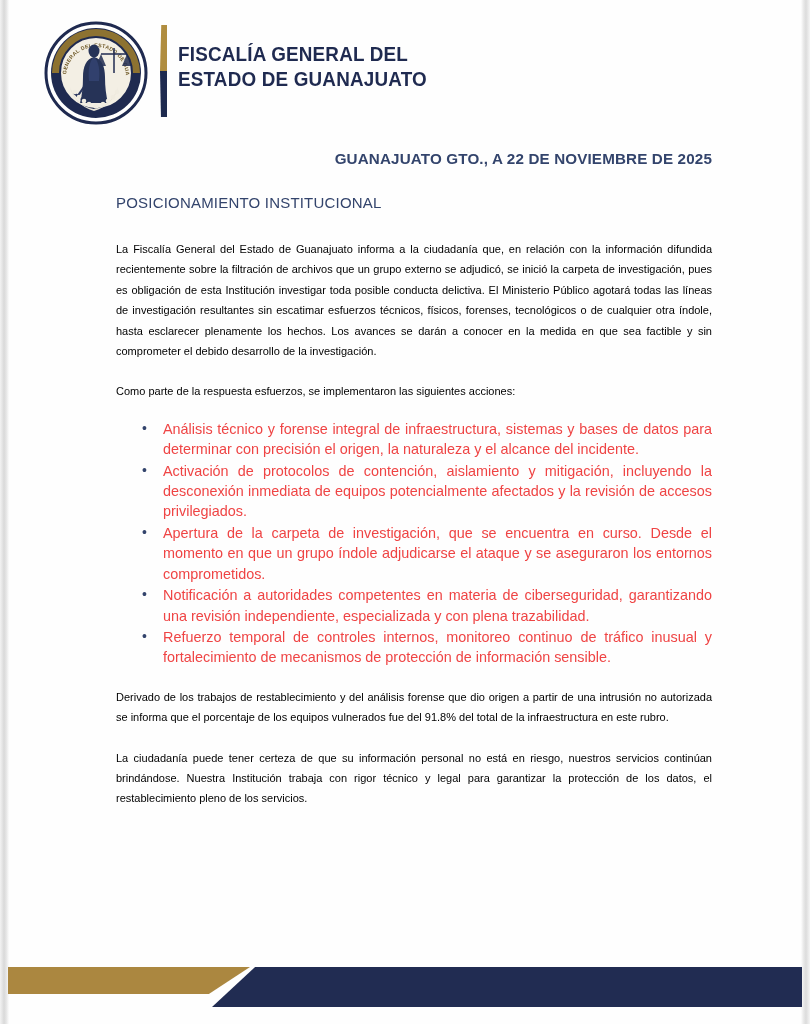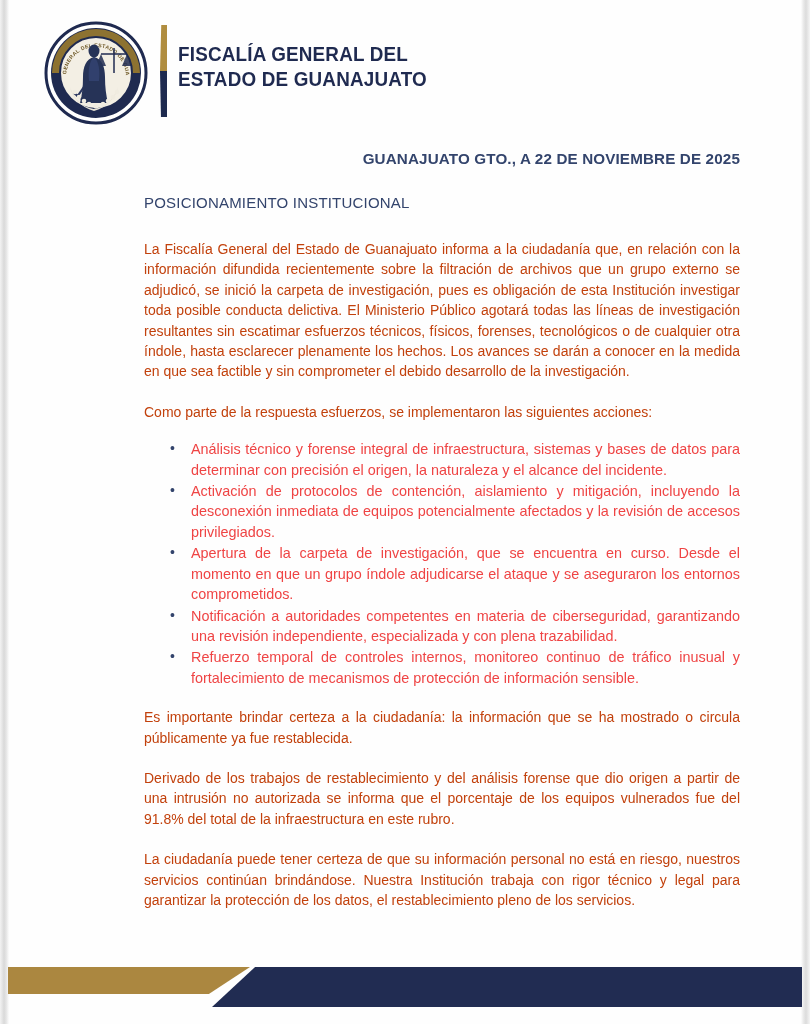--- a/index.html
+++ b/index.html
@@ -92,45 +92,44 @@
   }
   .wordmark .l2 { display: block; }
 
   
   .content {
     position: absolute;
     left: 116px;
     top: 150px;
     width: 596px;
     color: #33446c;
-    margin-left: 28px;
   }
   .dateline {
     text-align: right;
     font-size: 15.2px;
     font-weight: 600;
     letter-spacing: 0.15px;
     color: #33446c;
     margin: 0 0 27px 0;
     white-space: nowrap;
   }
   .doc-title {
     font-size: 15px;
     font-weight: 400;
     letter-spacing: 0.2px;
     margin: 0 0 28px 0;
     color: #33446c;
   }
   p.body {
-    font-size: 14px;
+    font-size: 11px;
     line-height: 20.4px;
     text-align: justify;
     text-justify: inter-word;
     margin: 0 0 20px 0;
-    color: #c2410c;
+    color: #000000;
     hyphens: none;
   }
   p.body.tight { margin-bottom: 17px; }
 
   ul.actions {
     list-style: none;
     margin: 0 0 19px 0;
     padding: 0 0 0 47px;
   }
   ul.actions li {
@@ -264,21 +263,20 @@
     <p class="body tight">Como parte de la respuesta esfuerzos, se implementaron las siguientes acciones:</p>
 
     <ul class="actions">
       <li>Análisis técnico y forense integral de infraestructura, sistemas y bases de datos para determinar con precisión el origen, la naturaleza y el alcance del incidente.</li>
       <li>Activación de protocolos de contención, aislamiento y mitigación, incluyendo la desconexión inmediata de equipos potencialmente afectados y la revisión de accesos privilegiados.</li>
       <li>Apertura de la carpeta de investigación, que se encuentra en curso. Desde el momento en que un grupo índole adjudicarse el ataque y se aseguraron los entornos comprometidos.</li>
       <li>Notificación a autoridades competentes en materia de ciberseguridad, garantizando una revisión independiente, especializada y con plena trazabilidad.</li>
       <li>Refuerzo temporal de controles internos, monitoreo continuo de tráfico inusual y fortalecimiento de mecanismos de protección de información sensible.</li>
     </ul>
 
-    <p class="body">Es importante brindar certeza a la ciudadanía: la información que se ha mostrado o circula públicamente ya fue restablecida.</p>
 
     <p class="body">Derivado de los trabajos de restablecimiento y del análisis forense que dio origen a partir de una intrusión no autorizada se informa que el porcentaje de los equipos vulnerados fue del 91.8% del total de la infraestructura en este rubro.</p>
 
     <p class="body">La ciudadanía puede tener certeza de que su información personal no está en riesgo, nuestros servicios continúan brindándose. Nuestra Institución trabaja con rigor técnico y legal para garantizar la protección de los datos, el restablecimiento pleno de los servicios.</p>
   </div>
 
   <div class="footer">
     <div class="band-gold"></div>
     <div class="band-navy"></div>
   </div>

